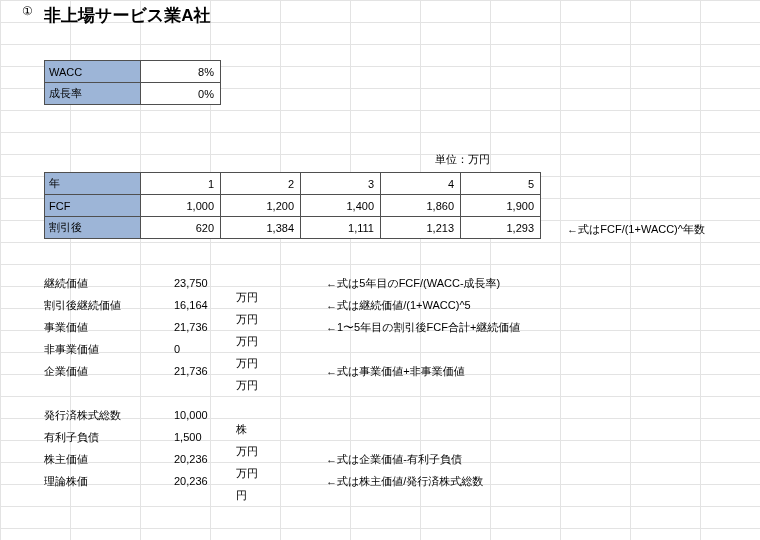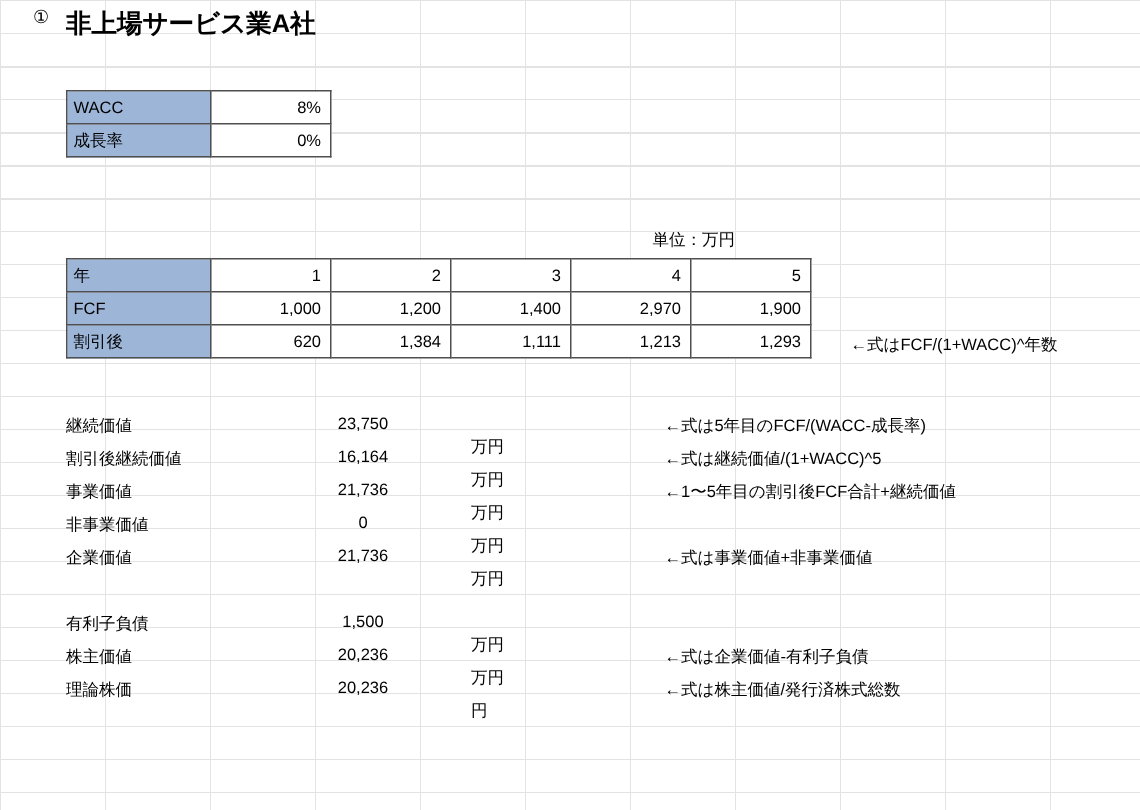--- a/index.html
+++ b/index.html
@@ -48,23 +48,23 @@
     border: 1px solid #4f4f4f; border-collapse: collapse;
   }
   .proj td { border: 1px solid #4f4f4f; height: 22px; }
   .proj .rowlbl { width: 96px; background: #9db5d7; padding-left: 4px; }
   .proj .num { width: 80px; background: #fff; text-align: right; padding-right: 6px; }
   .note1 {
     position: absolute; left: 545px; top: 222px; margin-left: 22px;
   }
   
   .sumblock { position: absolute; left: 44px; top: 272px; }
-  .sumrow { height: 22px; display: flex; align-items: center; gap: 39px; }
+  .sumrow { height: 22px; display: flex; align-items: center; }
   .sumrow .slabel { width: 130px; }
-  .sumrow .svalue { width: 62px; text-align: center; padding-right: 4px; }
+  .sumrow .svalue { width: 62px; text-align: left; padding-right: 4px; }
   .sumrow .sunit  { width: 40px; margin-top: 28px; }
   .sumrow .snote  { padding-left: 50px; }
 </style>
 </head>
 <body>
 
 <div class="sheet">
 
   <div class="circled">①</div>
   <div class="title">非上場サービス業A社</div>
@@ -92,21 +92,21 @@
       <td class="num">2</td>
       <td class="num">3</td>
       <td class="num">4</td>
       <td class="num">5</td>
     </tr>
     <tr>
       <td class="rowlbl">FCF</td>
       <td class="num">1,000</td>
       <td class="num">1,200</td>
       <td class="num">1,400</td>
-      <td class="num">2,970</td>
+      <td class="num">1,860</td>
       <td class="num">1,900</td>
     </tr>
     <tr>
       <td class="rowlbl">割引後</td>
       <td class="num">620</td>
       <td class="num">1,384</td>
       <td class="num">1,111</td>
       <td class="num">1,213</td>
       <td class="num">1,293</td>
     </tr>
@@ -145,20 +145,26 @@
         <div class="sunit">万円</div>
         <div class="snote">←式は事業価値+非事業価値</div>
       </div>
     <div class="sumrow">
         <div class="slabel"></div>
         <div class="svalue"></div>
         <div class="sunit"></div>
         <div class="snote"></div>
       </div>
     <div class="sumrow">
+        <div class="slabel">発行済株式総数</div>
+        <div class="svalue">10,000</div>
+        <div class="sunit">株</div>
+        <div class="snote"></div>
+      </div>
+    <div class="sumrow">
         <div class="slabel">有利子負債</div>
         <div class="svalue">1,500</div>
         <div class="sunit">万円</div>
         <div class="snote"></div>
       </div>
     <div class="sumrow">
         <div class="slabel">株主価値</div>
         <div class="svalue">20,236</div>
         <div class="sunit">万円</div>
         <div class="snote">←式は企業価値-有利子負債</div>

